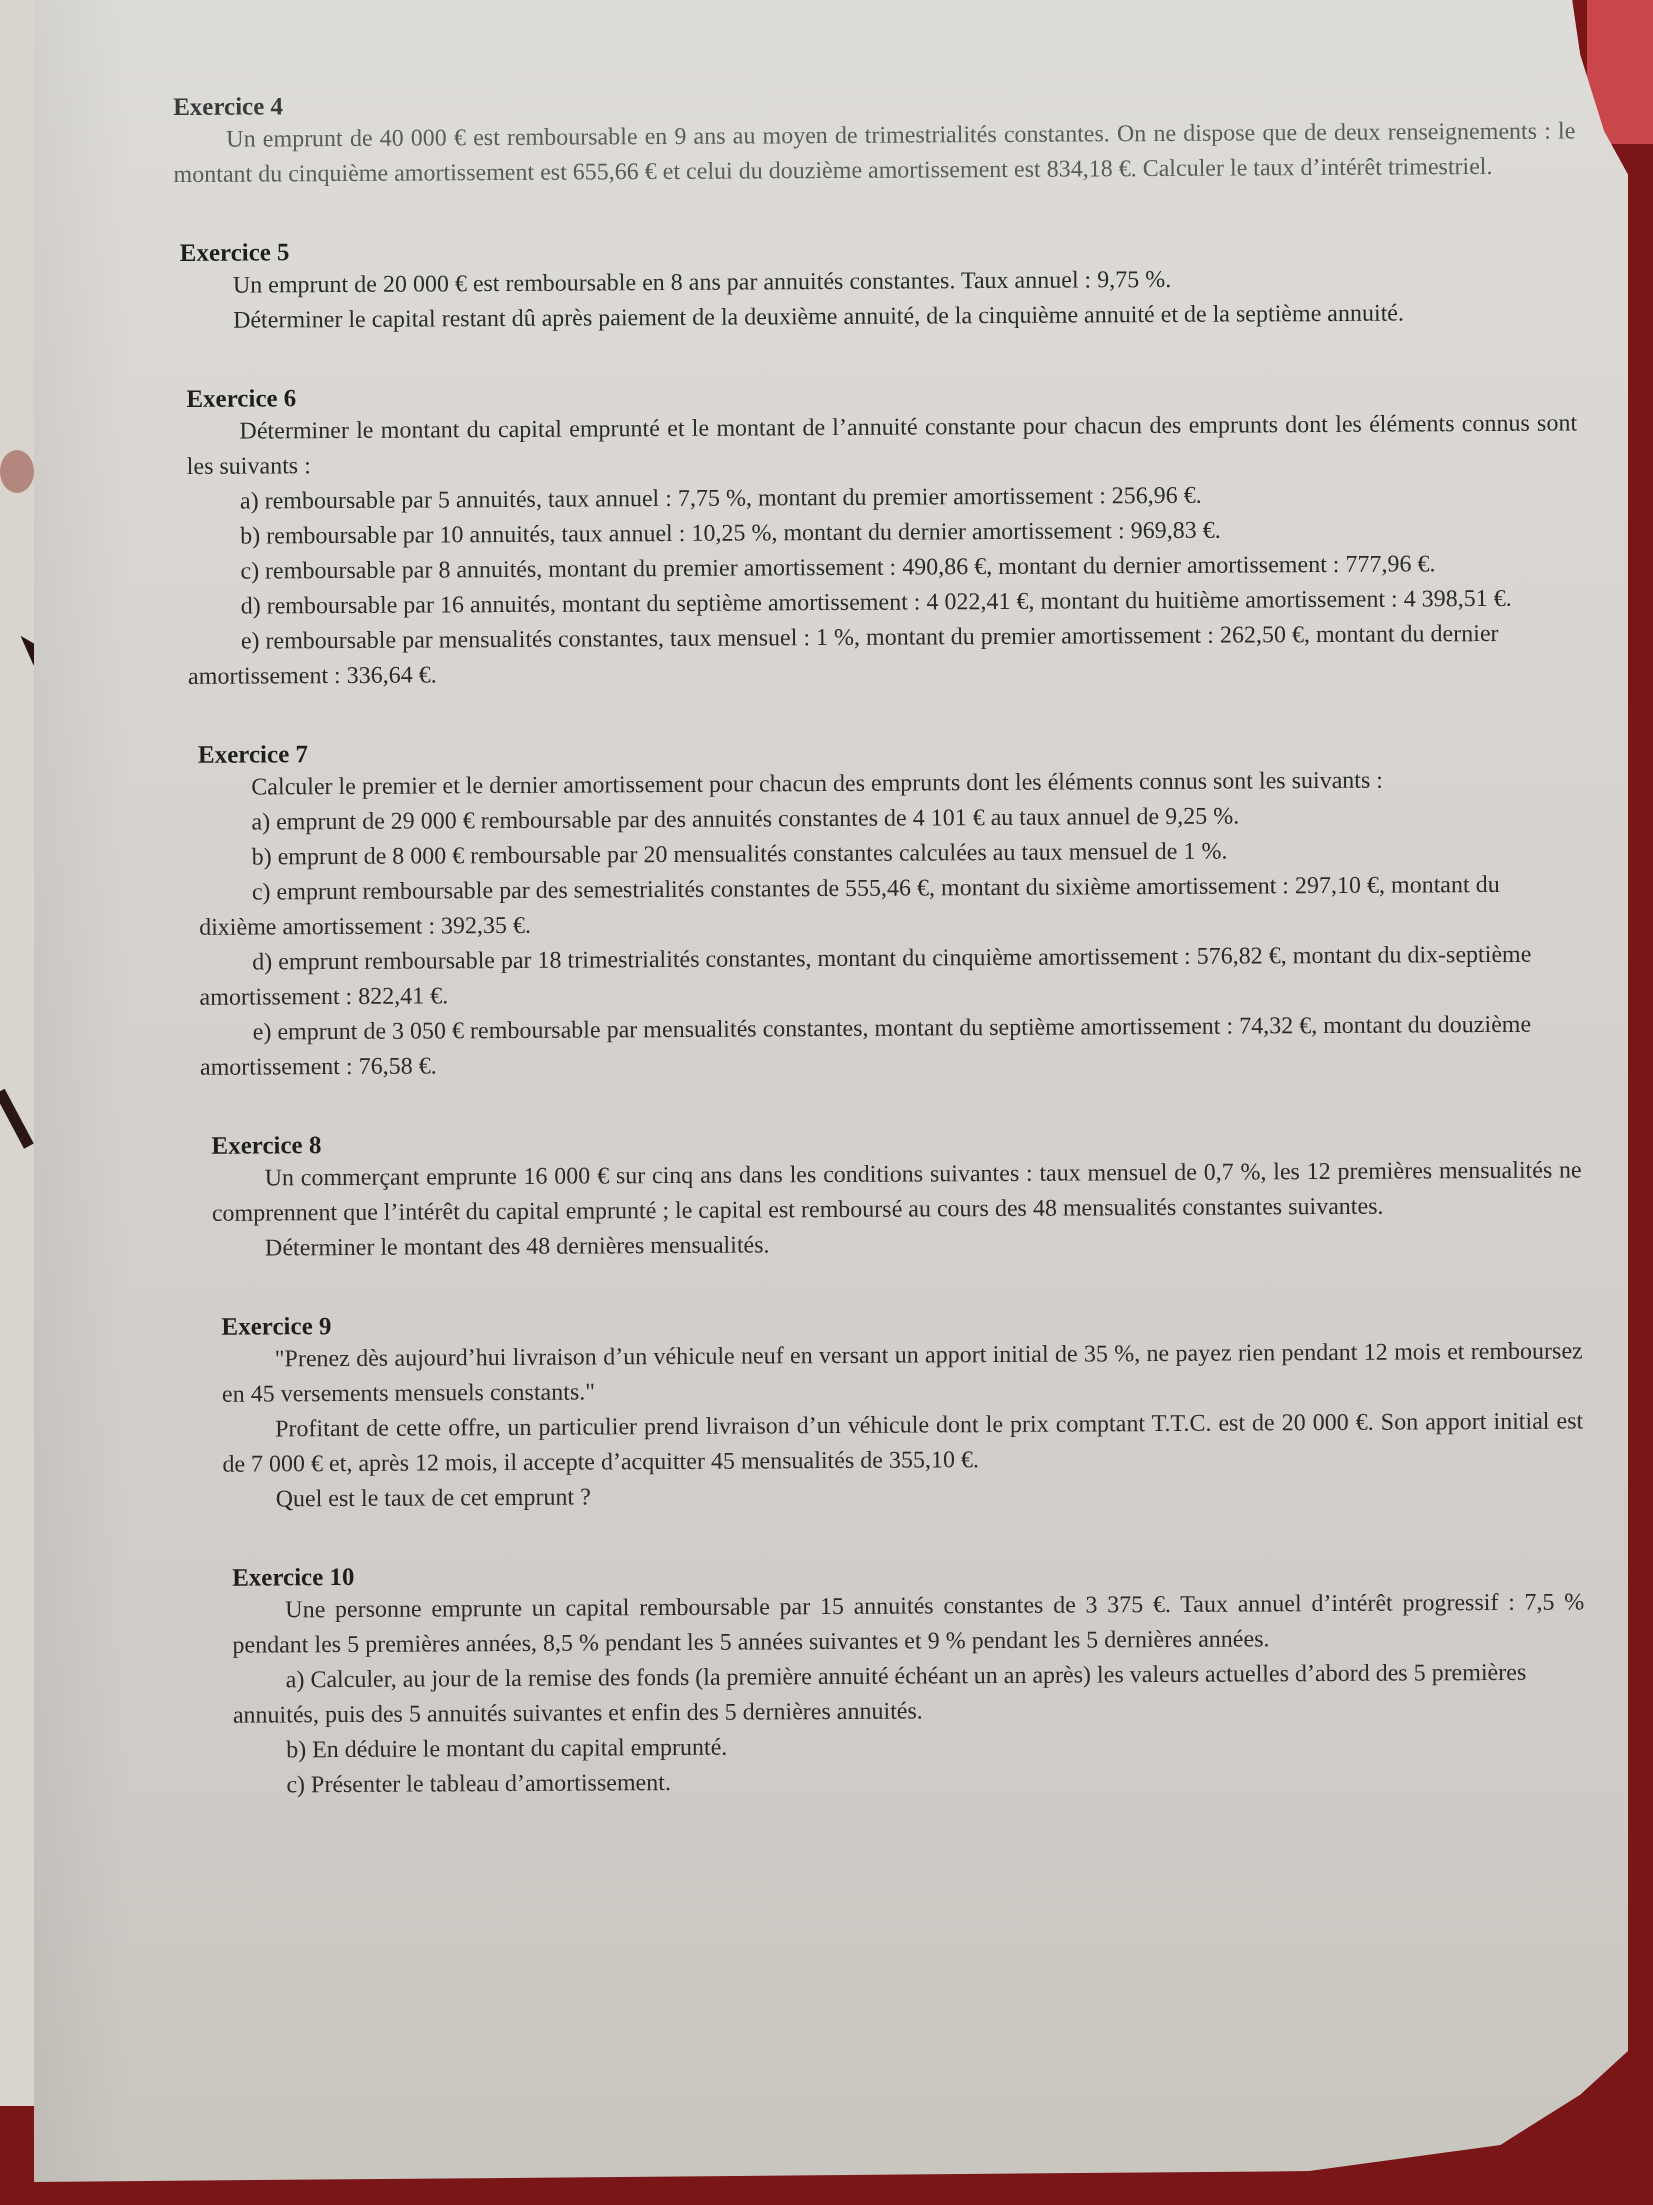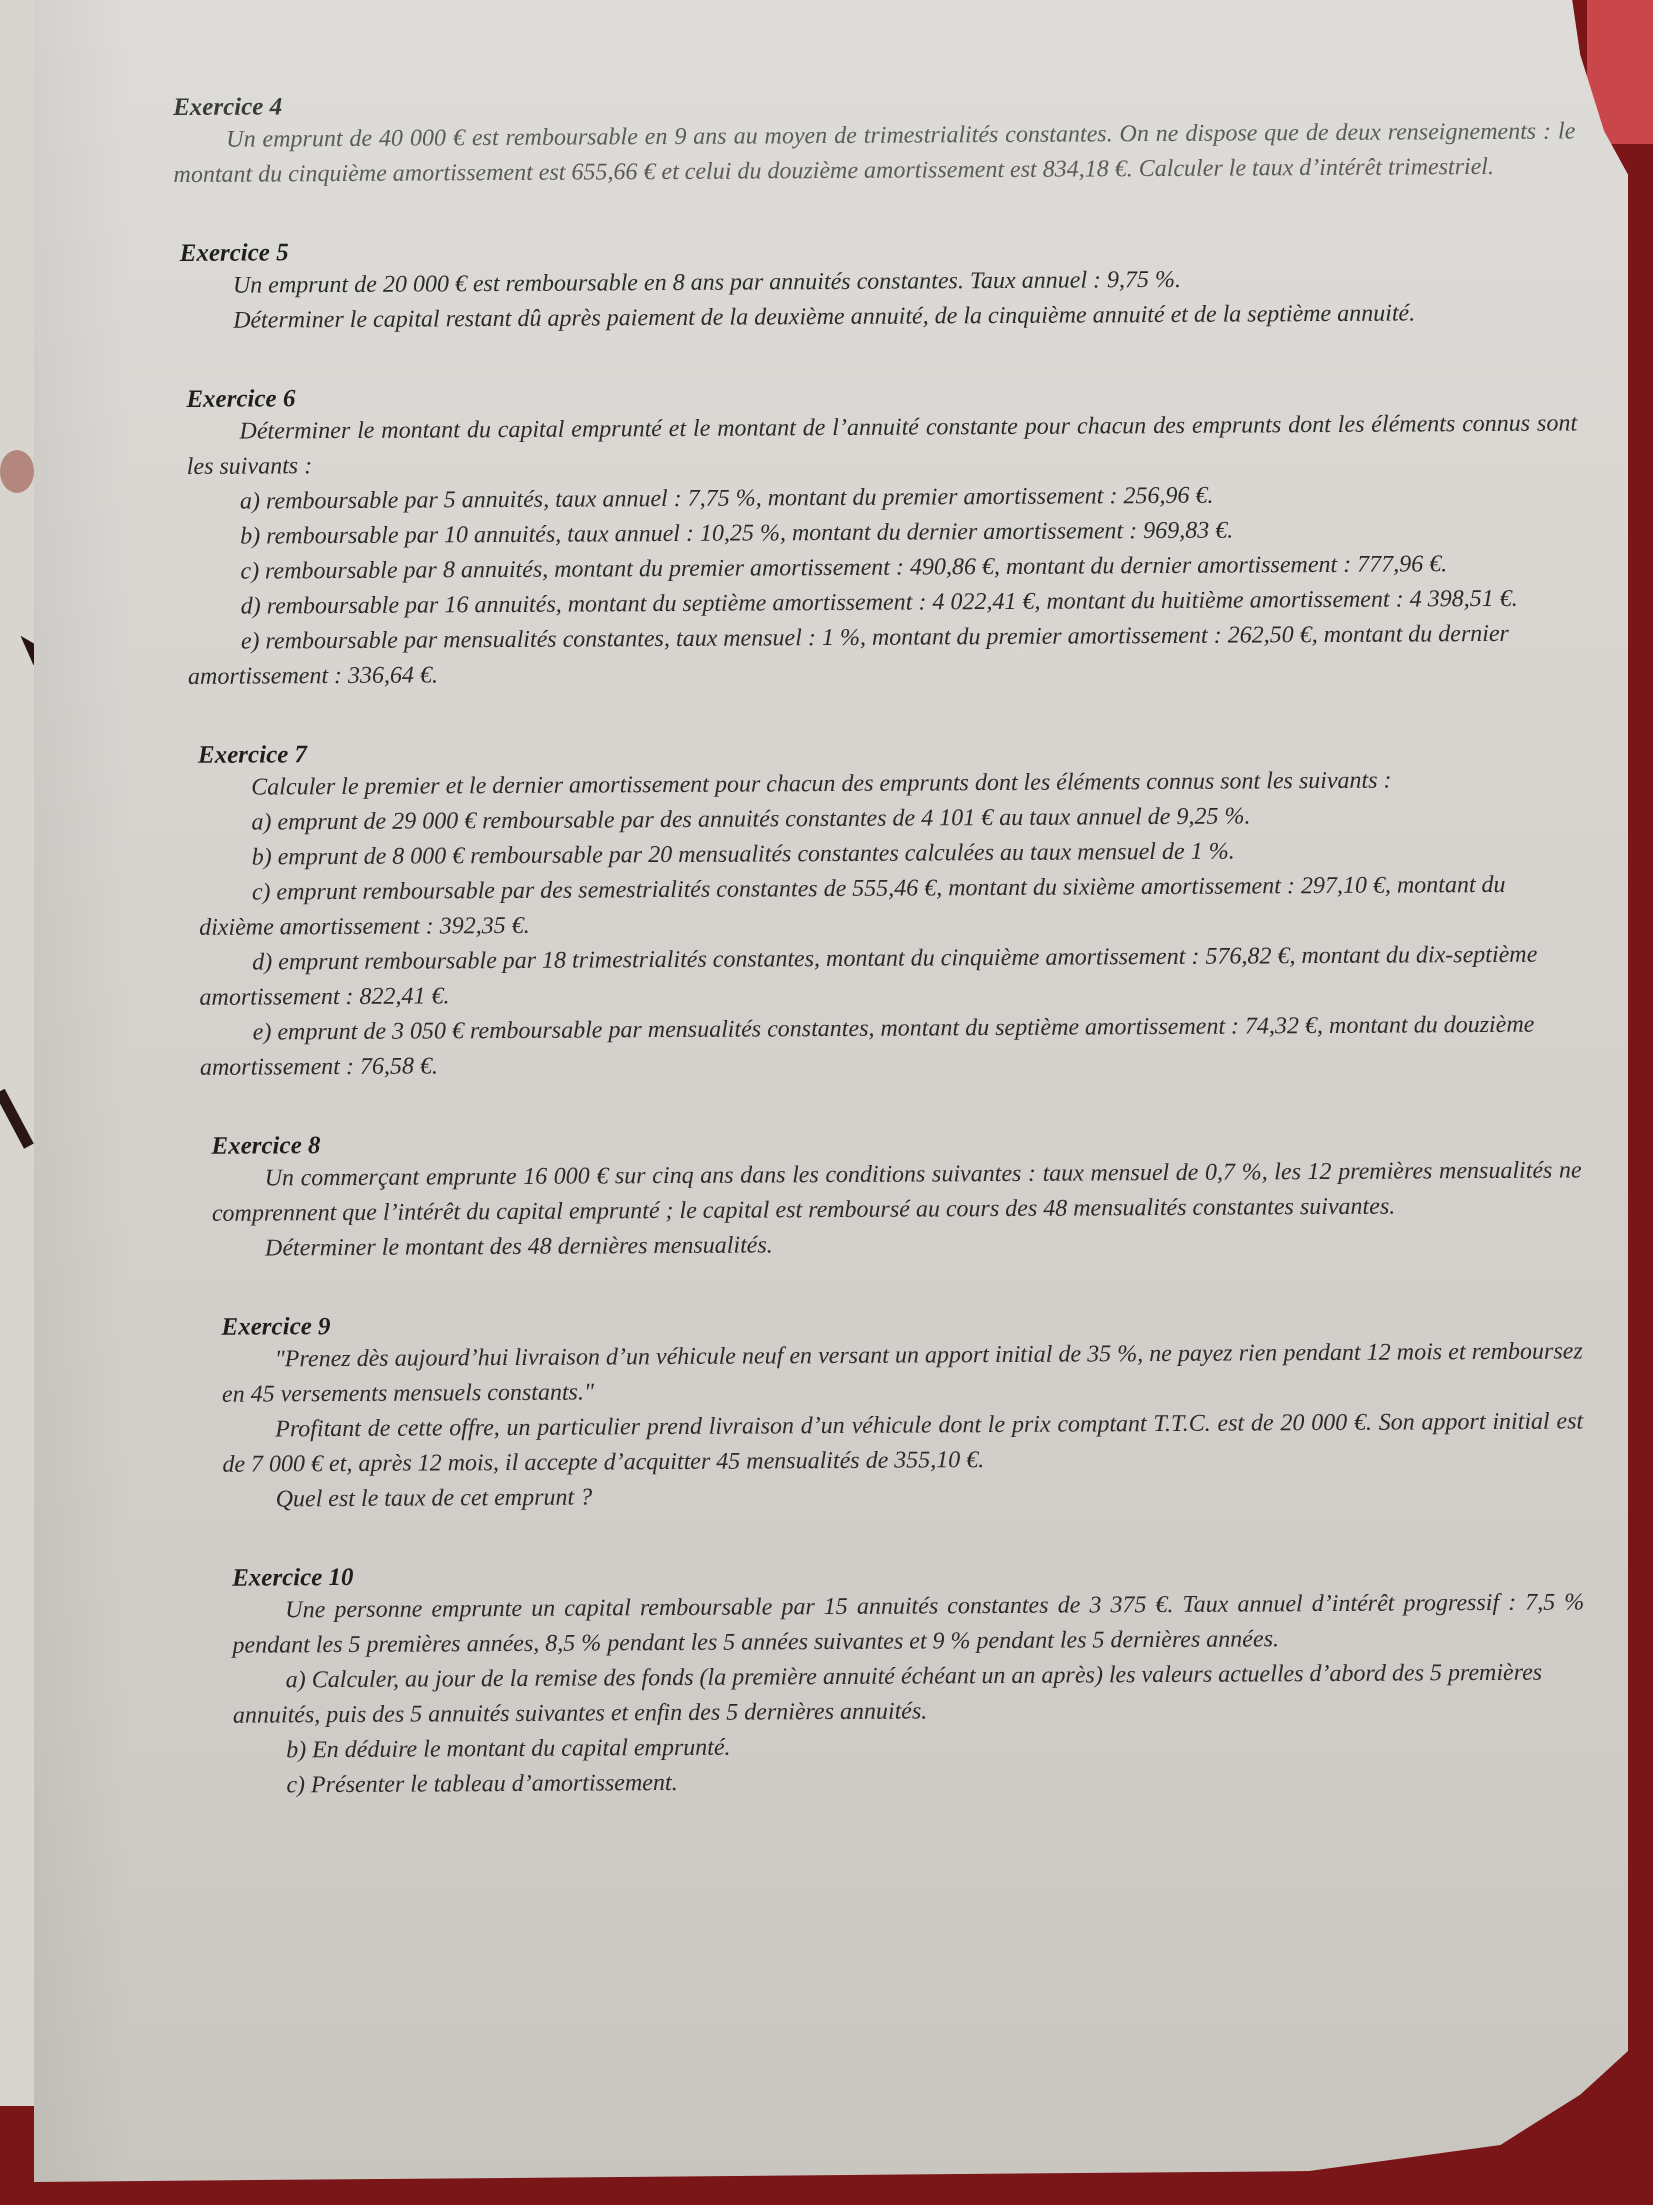--- a/index.html
+++ b/index.html
@@ -63,21 +63,20 @@
     
     .page {
       position: absolute;
       left: 34px;
       top: 0;
       width: 1594px;
       height: 2182px;
       background: linear-gradient(180deg, #dedcd8 0%, #d6d3ce 40%, #cfcbc6 80%, #c9c5bf 100%);
       clip-path: polygon(0 0, 96.5% 0, 97% 2.5%, 98.5% 6%, 100% 8%, 100% 94%, 97% 96%, 92% 98.3%, 80% 99.5%, 0 100%);
       box-shadow: 0 0 9.6px rgba(0,0,0,0.4);
-      font-style: italic;
     }
     .page-shade {
       position: absolute;
       left: 0; top: 0; bottom: 0;
       width: 96px;
       background: linear-gradient(90deg, rgba(0,0,0,0.05), rgba(0,0,0,0));
     }
 
     .content {
       position: absolute;

